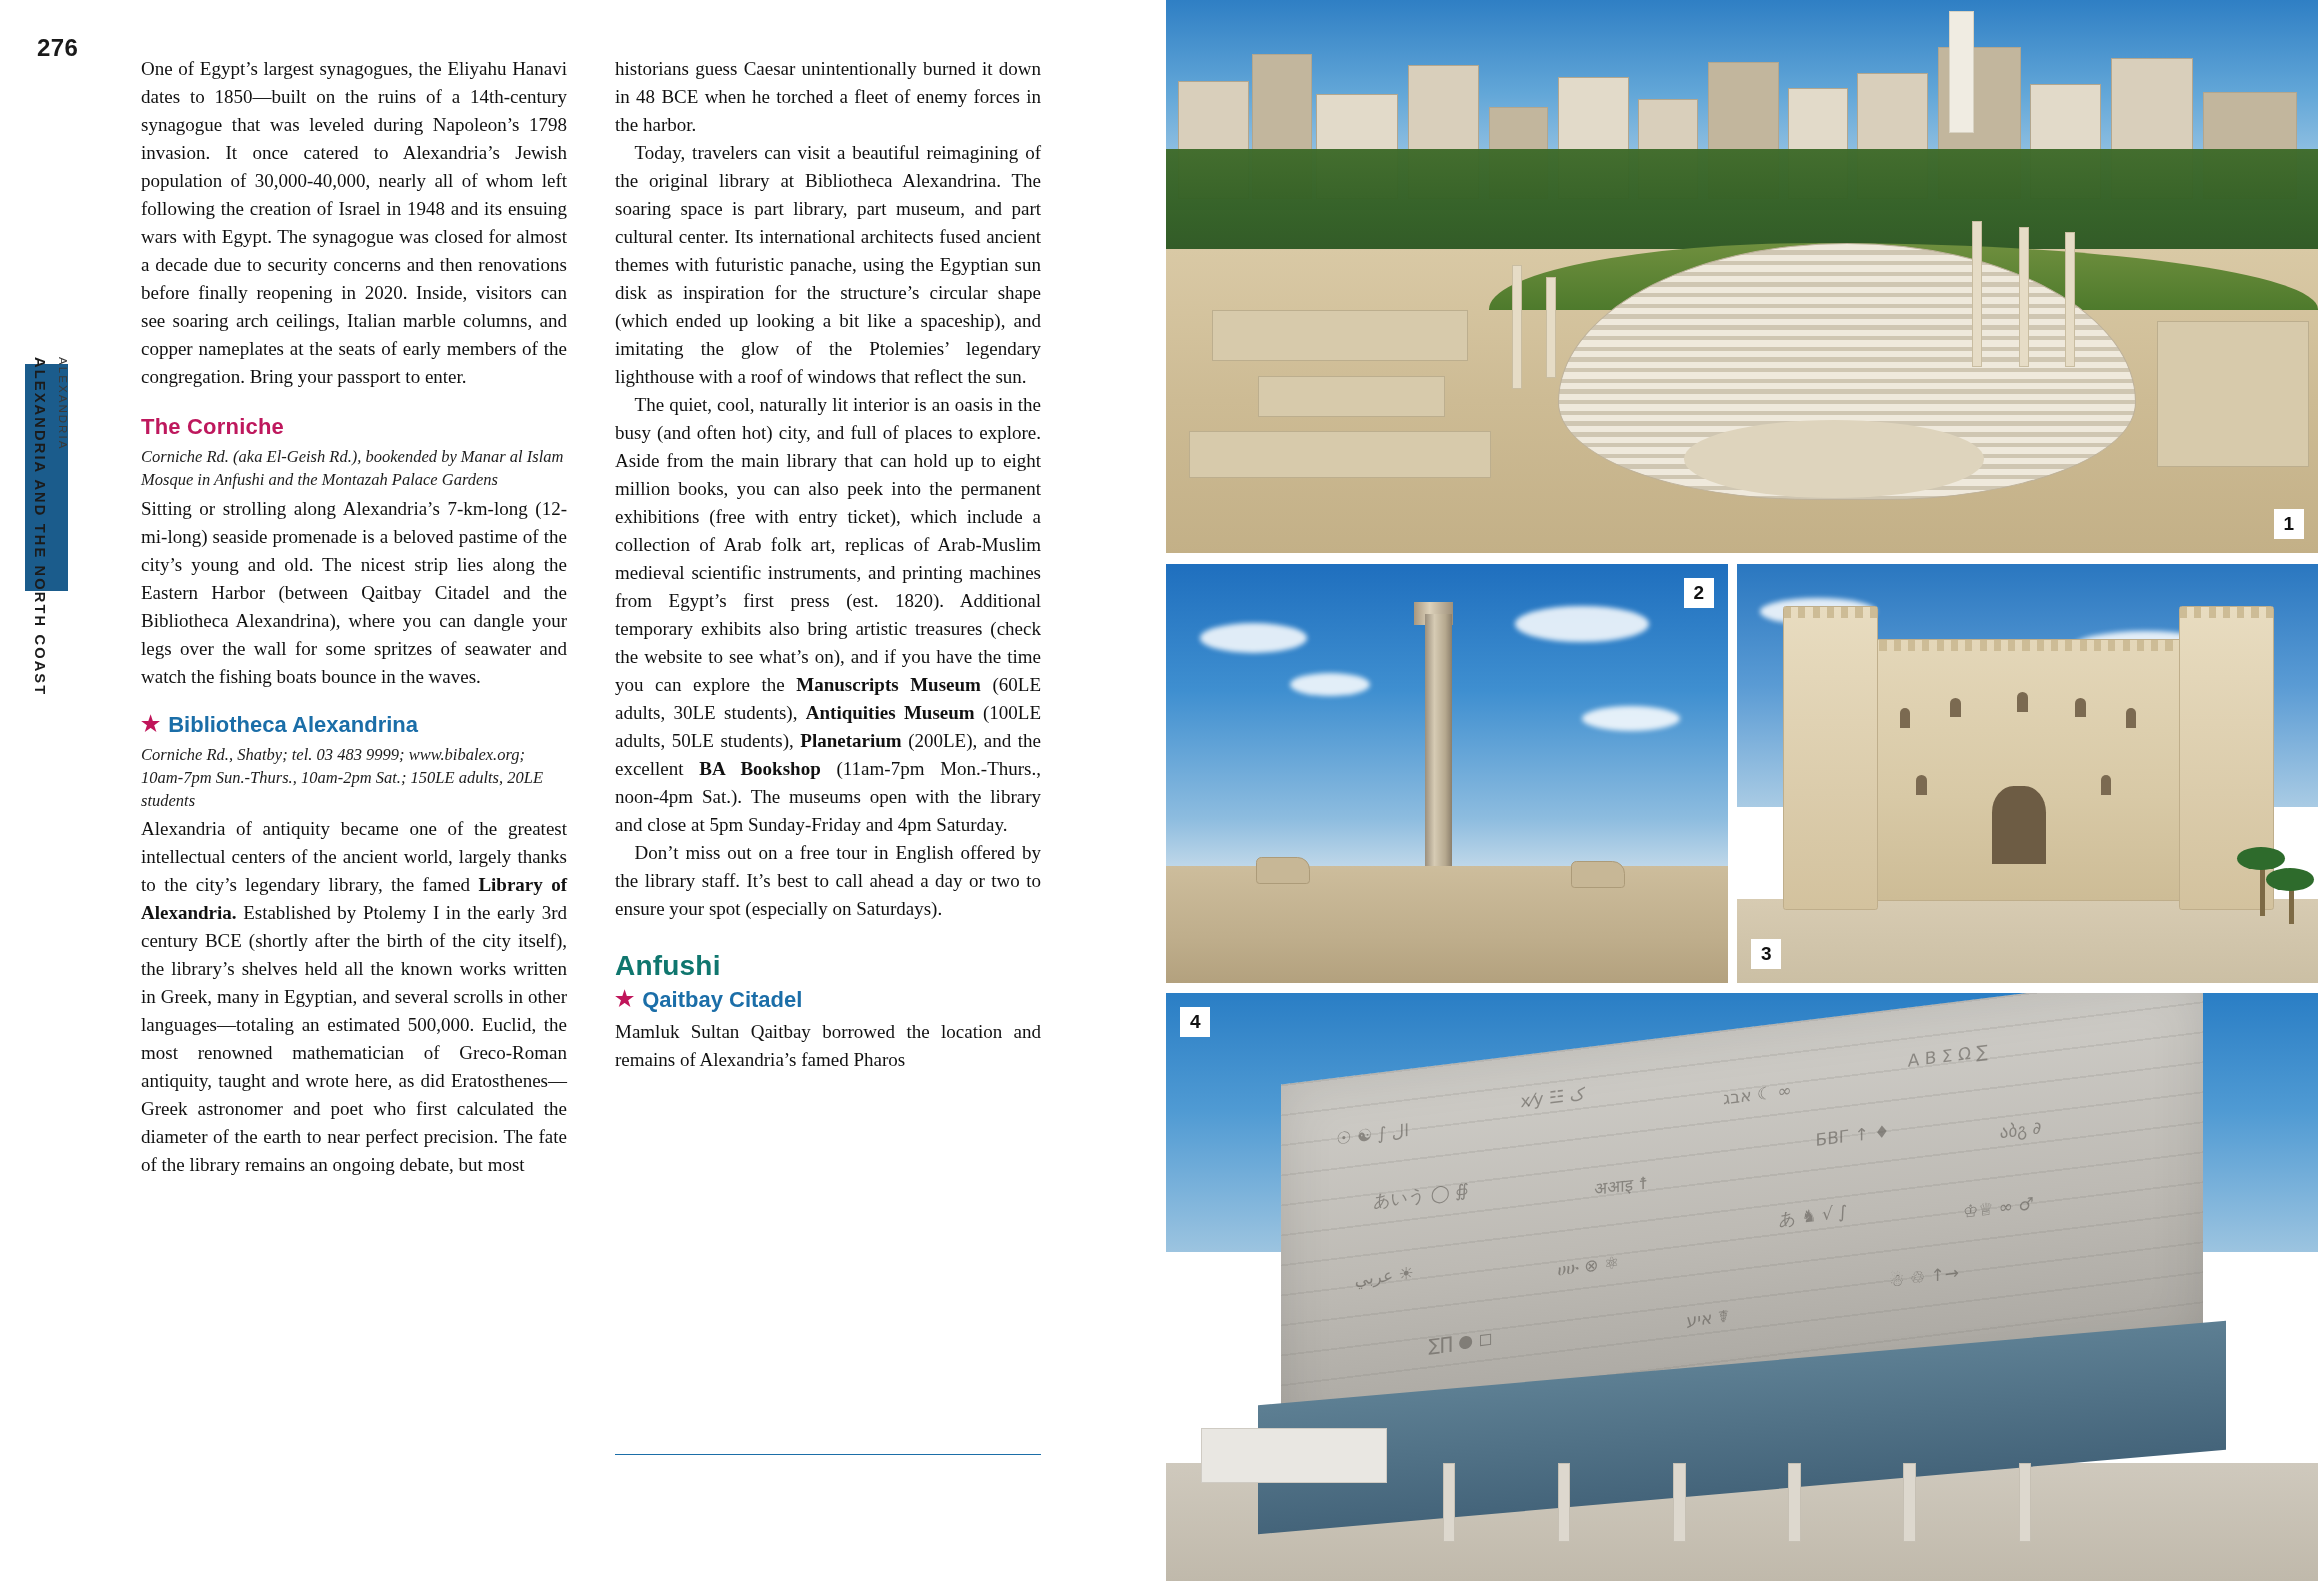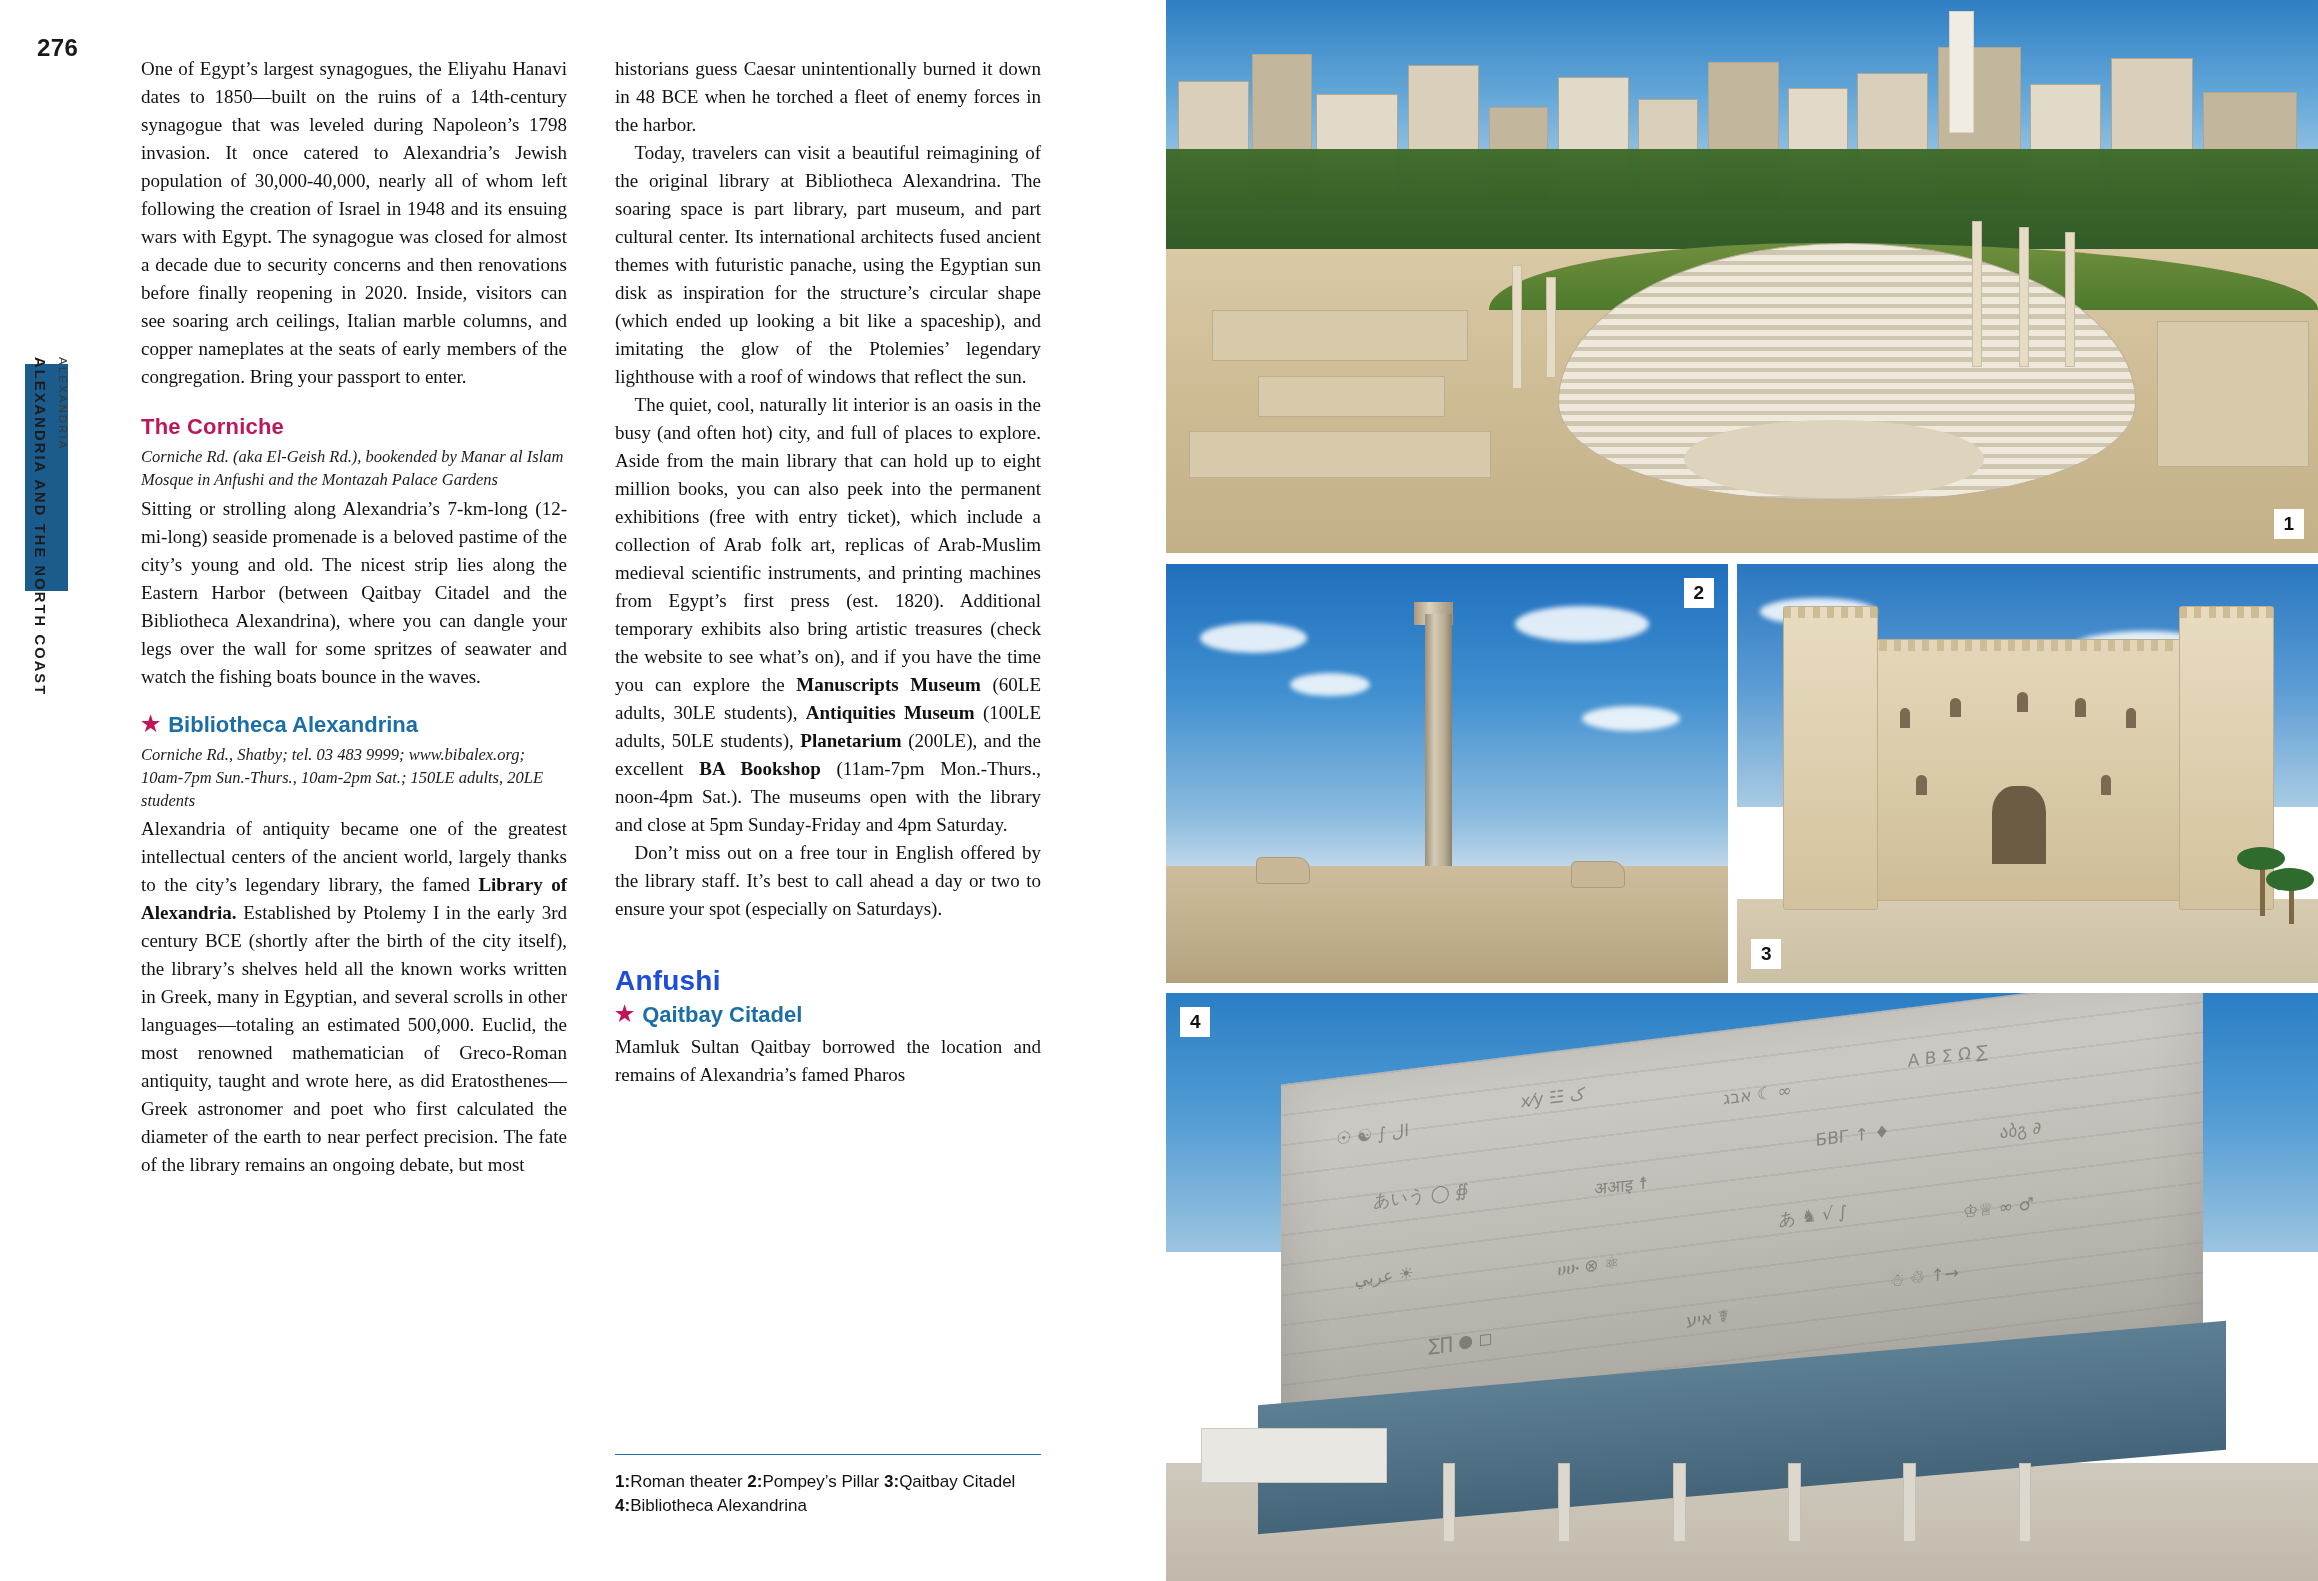--- a/index.html
+++ b/index.html
@@ -95,22 +95,22 @@
   h2.section {
     font-family: "Liberation Sans", sans-serif;
     font-size: 22px;
     font-weight: bold;
     color: #be185d;
     margin: 23px 0 5.4px 0;
     letter-spacing: 0.2px;
   }
   h2.section.big {
     font-size: 28px;
-    color: #1d4ed8;
-    margin-top: 42px;
+    color: #0f766e;
+    margin-top: 27px;
     margin-bottom: 1.8px;
   }
   h3.poi {
     font-family: "Liberation Sans", sans-serif;
     font-size: 22px;
     font-weight: bold;
     color: #1b6ea8;
     margin: 21.4px 0 4.5px 0;
     display: flex;
     align-items: center;
@@ -376,23 +376,20 @@
       <h2 class="section big">Anfushi</h2>
       <h3 class="poi tight">
         <span class="star">★</span>
         <span>Qaitbay Citadel</span>
       </h3>
       <p class="body">Mamluk Sultan Qaitbay borrowed the location and remains of Alexandria’s famed Pharos</p>
     </div>
   </div>
 
   <div class="captions-rule"></div>
-  <div class="captions">
-    <b>1:</b><span>Roman theater </span><b>2:</b><span>Pompey’s Pillar </span><b>3:</b><span>Qaitbay Citadel </span><b>4:</b><span>Bibliotheca Alexandrina</span>
-  </div>
 </div>
 
 <div class="page-right">
 
   <div class="photo" id="photo1">
     <div class="sky1"></div>
     <div class="city1">
       <div class="bld g1" style="left:1%;width:6%;height:62%"></div>
       <div class="bld g2" style="left:7.5%;width:5%;height:76%"></div>
       <div class="bld g3" style="left:13%;width:7%;height:55%"></div>

